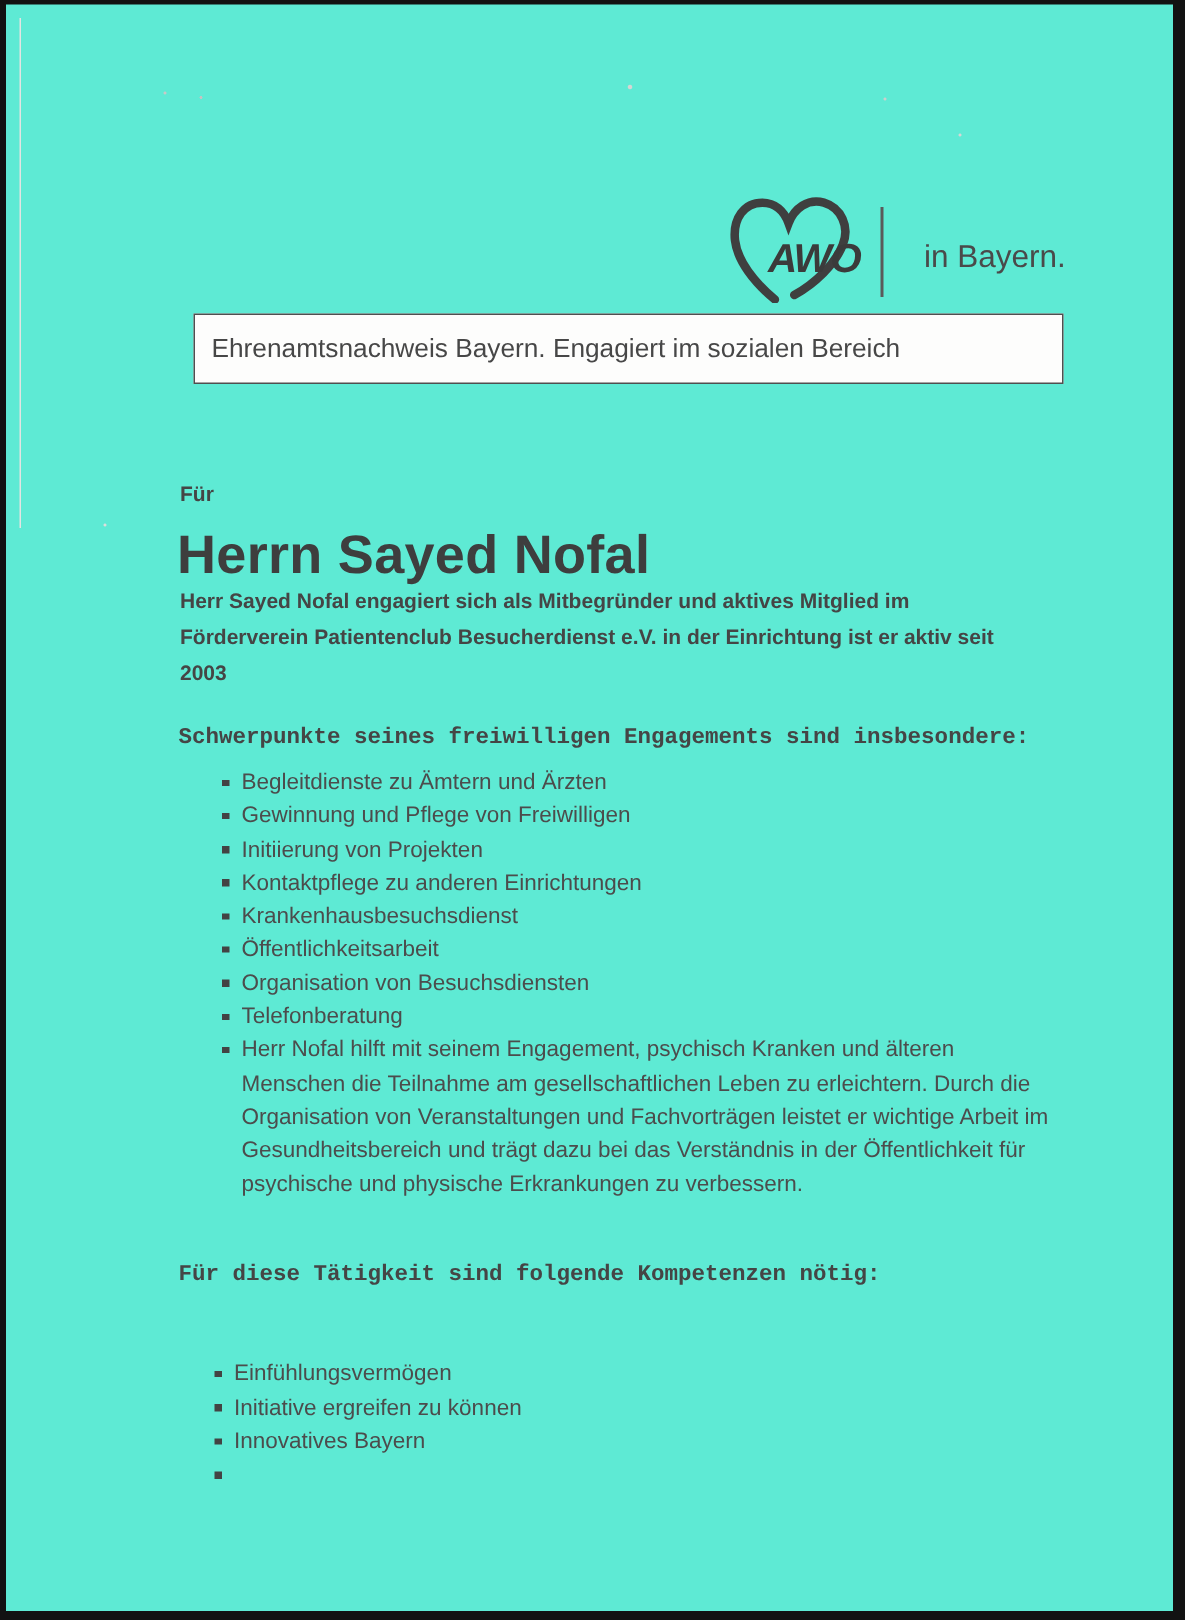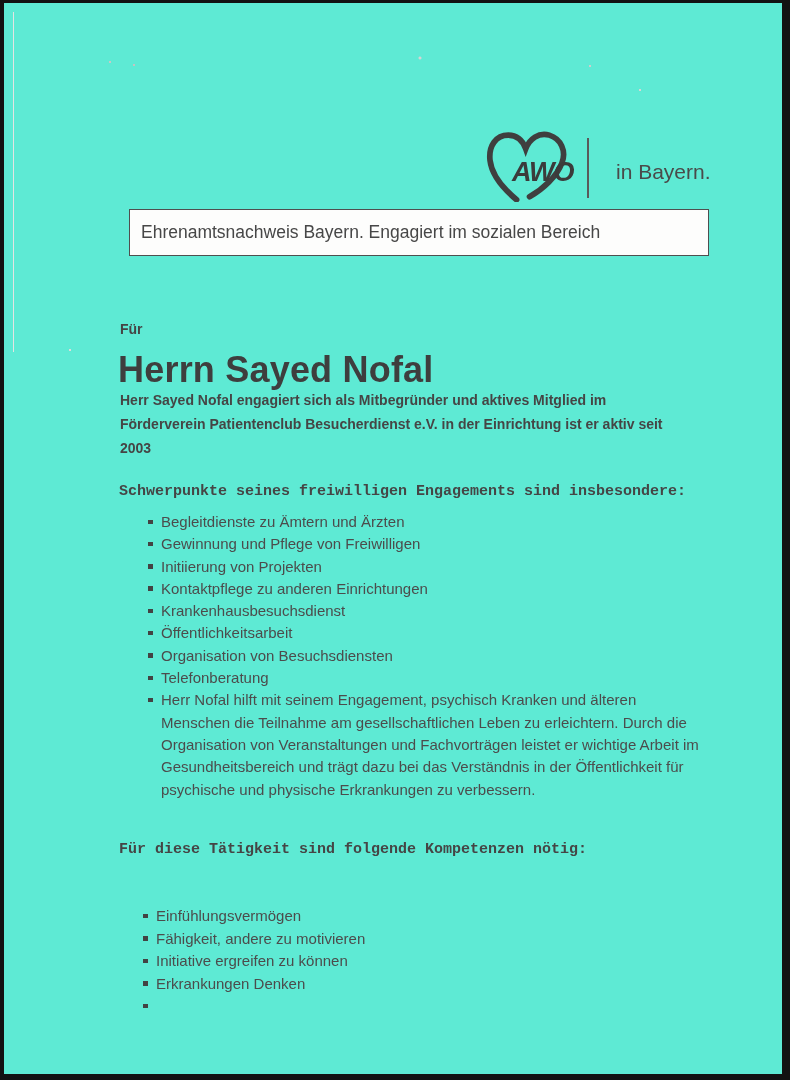--- a/index.html
+++ b/index.html
@@ -112,23 +112,22 @@
     <li>Krankenhausbesuchsdienst</li>
     <li>Öffentlichkeitsarbeit</li>
     <li>Organisation von Besuchsdiensten</li>
     <li>Telefonberatung</li>
     <li>Herr Nofal hilft mit seinem Engagement, psychisch Kranken und älteren Menschen die Teilnahme am gesellschaftlichen Leben zu erleichtern. Durch die Organisation von Veranstaltungen und Fachvorträgen leistet er wichtige Arbeit im Gesundheitsbereich und trägt dazu bei das Verständnis in der Öffentlichkeit für psychische und physische Erkrankungen zu verbessern.</li>
   </ul>
 
   <div class="section-h comp">Für diese Tätigkeit sind folgende Kompetenzen nötig:</div>
   <ul class="blist comp-list">
     <li>Einfühlungsvermögen</li>
-    <li>Fähigkeit, andere zu motivieren</li>
     <li>Initiative ergreifen zu können</li>
-    <li>Erkrankungen Denken</li>
+    <li>Innovatives Bayern</li>
     <li class="empty-li"></li>
   </ul>
 
   <div class="edge edge-top"></div>
   <div class="edge edge-left"></div>
   <div class="edge edge-right"></div>
   <div class="edge edge-bottom"></div>
 
 </div>
 

